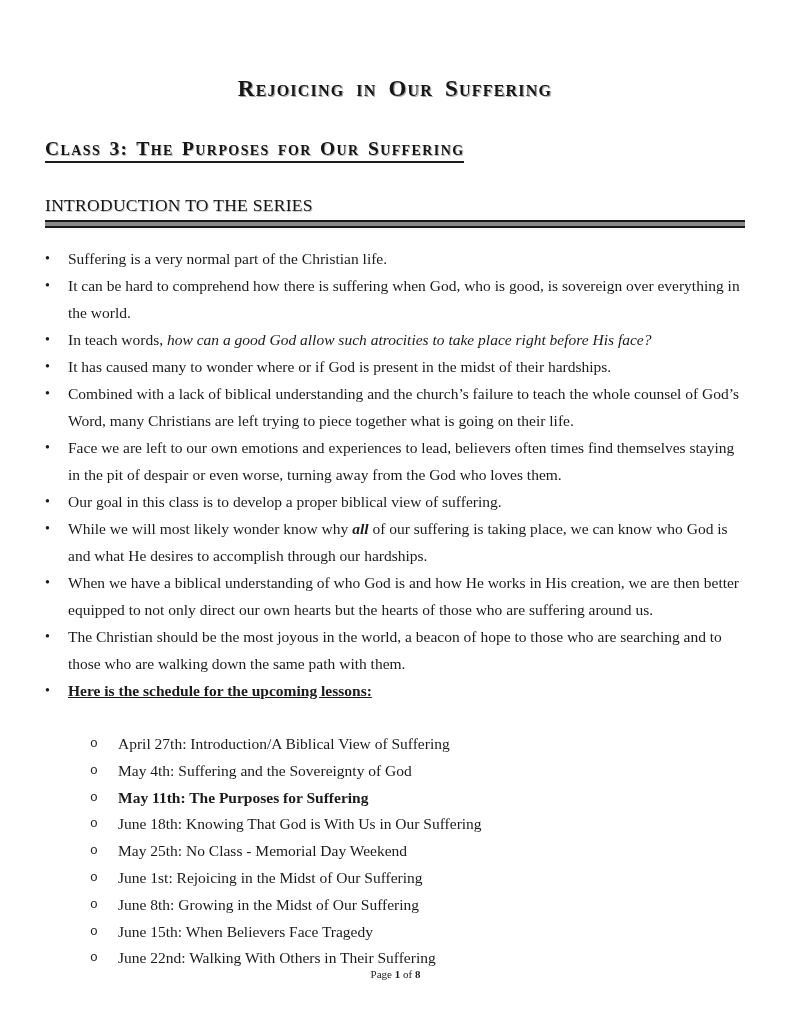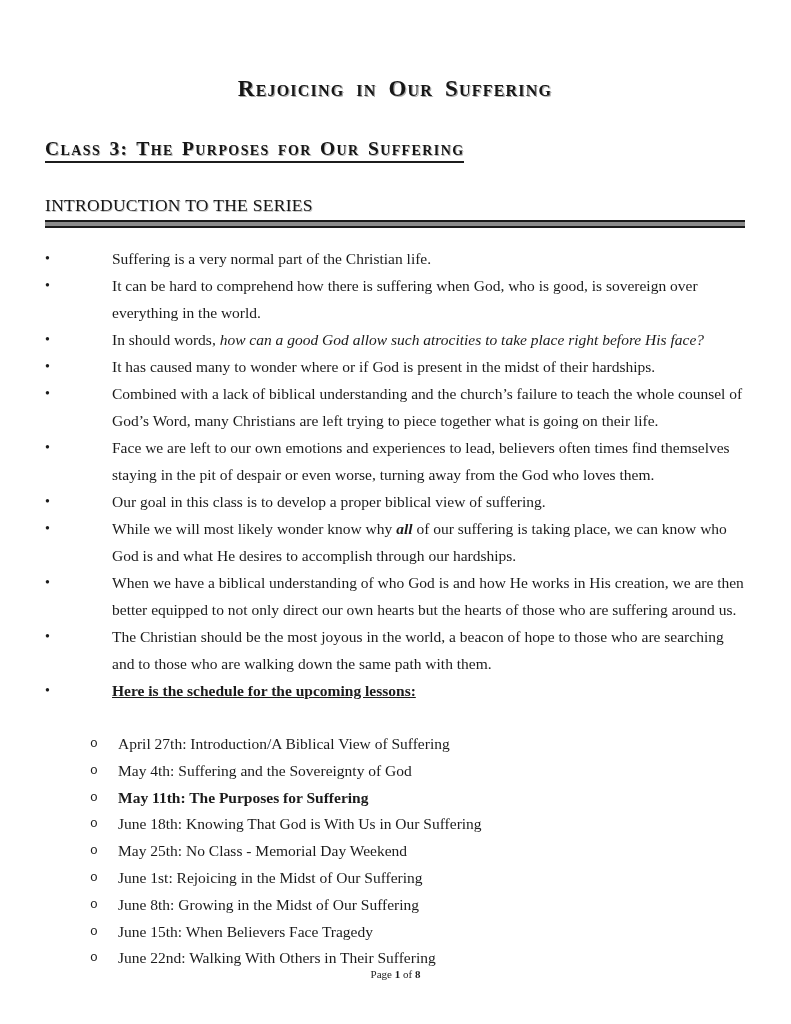--- a/index.html
+++ b/index.html
@@ -56,21 +56,21 @@
     display: flex;
     font-size: 15.5px;
     line-height: 27px;
     color: #1b1b1b;
   }
   .bullet-marker {
     flex: 0 0 23px;
     width: 23px;
     font-size: 14px;
   }
-  .bullet-text { flex: 1 1 auto; margin-left: 44px; }
+  .bullet-text { flex: 1 1 auto; }
   .schedule-list { margin-top: 27px; margin-left: 45px; }
   .schedule-item {
     display: flex;
     font-size: 15.5px;
     line-height: 26.8px;
     color: #1b1b1b;
   }
   .schedule-marker {
     flex: 0 0 28px;
     width: 28px;
@@ -105,21 +105,21 @@
       <div class="bullet-item">
         <span class="bullet-marker">•</span>
         <span class="bullet-text"><span>Suffering is a very normal part of the Christian life.</span></span>
       </div>
       <div class="bullet-item">
         <span class="bullet-marker">•</span>
         <span class="bullet-text"><span>It can be hard to comprehend how there is suffering when God, who is good, is sovereign over everything in the world.</span></span>
       </div>
       <div class="bullet-item">
         <span class="bullet-marker">•</span>
-        <span class="bullet-text"><span>In should words, </span><span class="i">how can a good God allow such atrocities to take place right before His face?</span></span>
+        <span class="bullet-text"><span>In teach words, </span><span class="i">how can a good God allow such atrocities to take place right before His face?</span></span>
       </div>
       <div class="bullet-item">
         <span class="bullet-marker">•</span>
         <span class="bullet-text"><span>It has caused many to wonder where or if God is present in the midst of their hardships.</span></span>
       </div>
       <div class="bullet-item">
         <span class="bullet-marker">•</span>
         <span class="bullet-text"><span>Combined with a lack of biblical understanding and the church’s failure to teach the whole counsel of God’s Word, many Christians are left trying to piece together what is going on their life.</span></span>
       </div>
       <div class="bullet-item">

